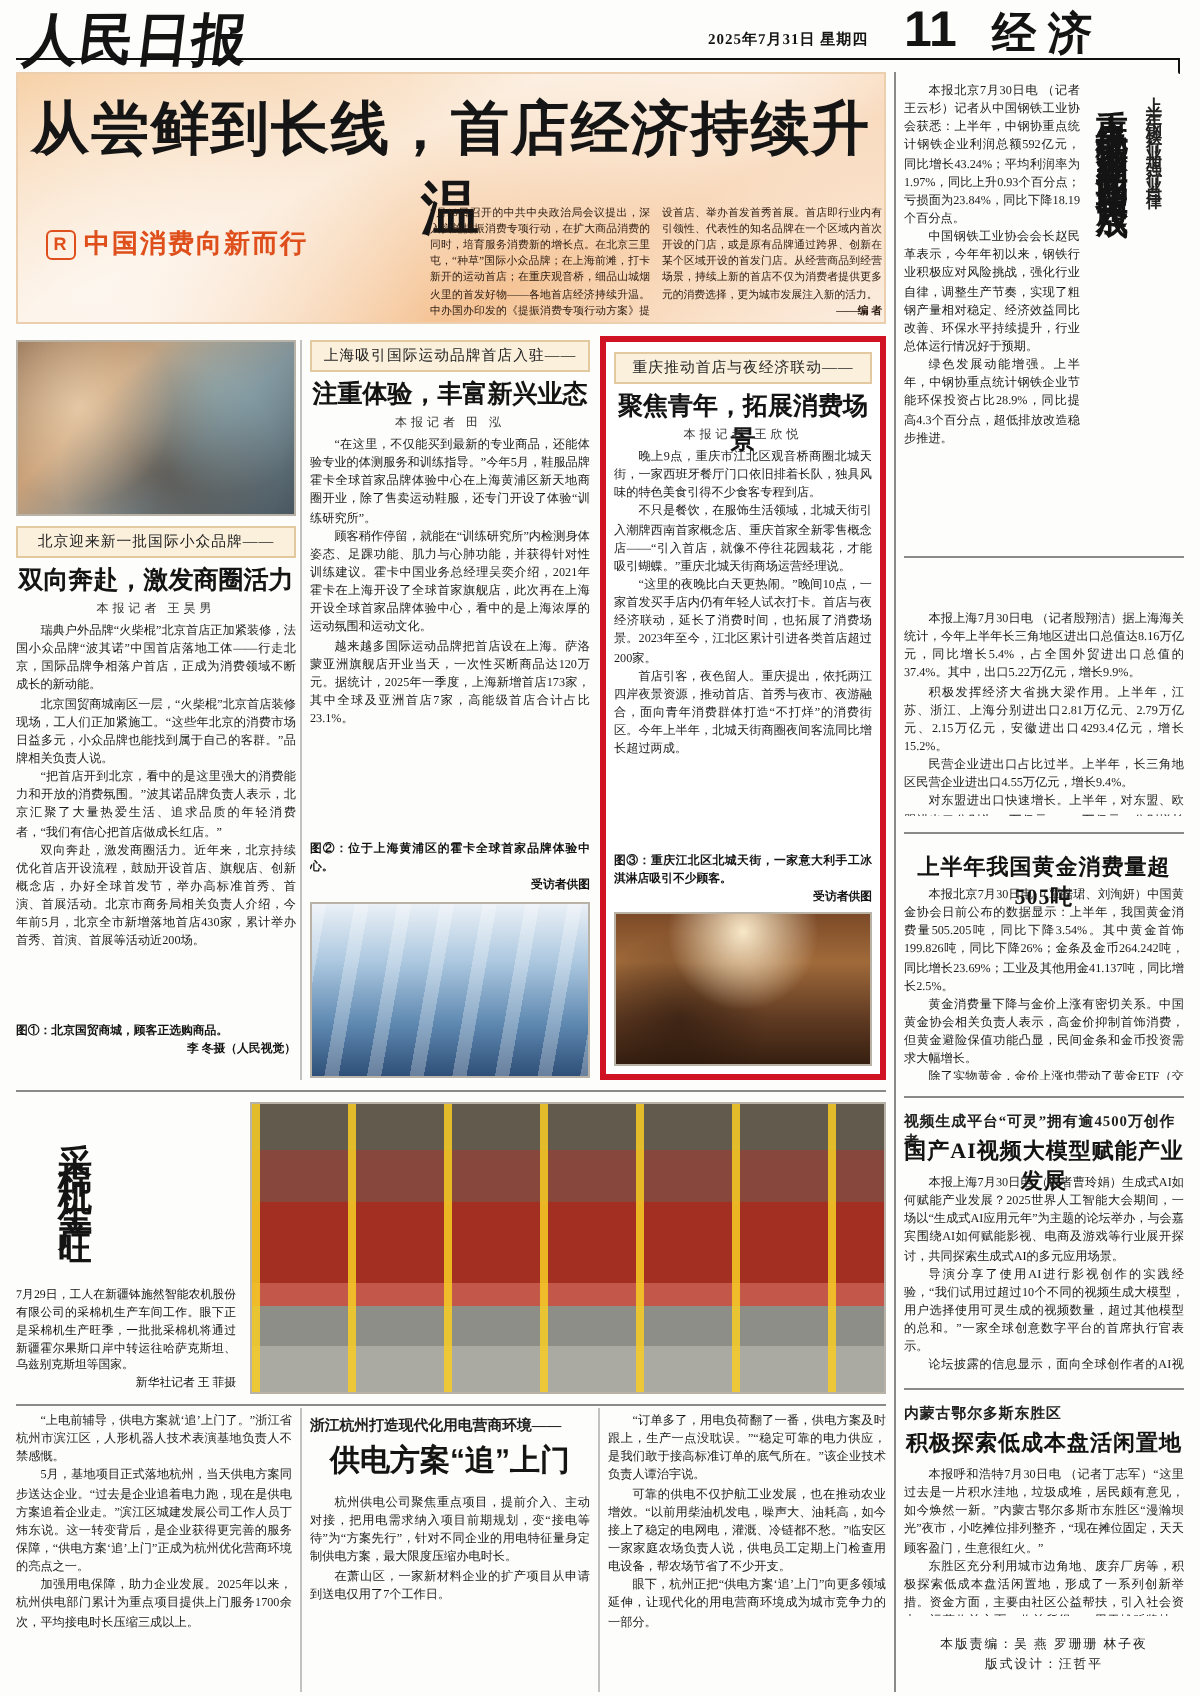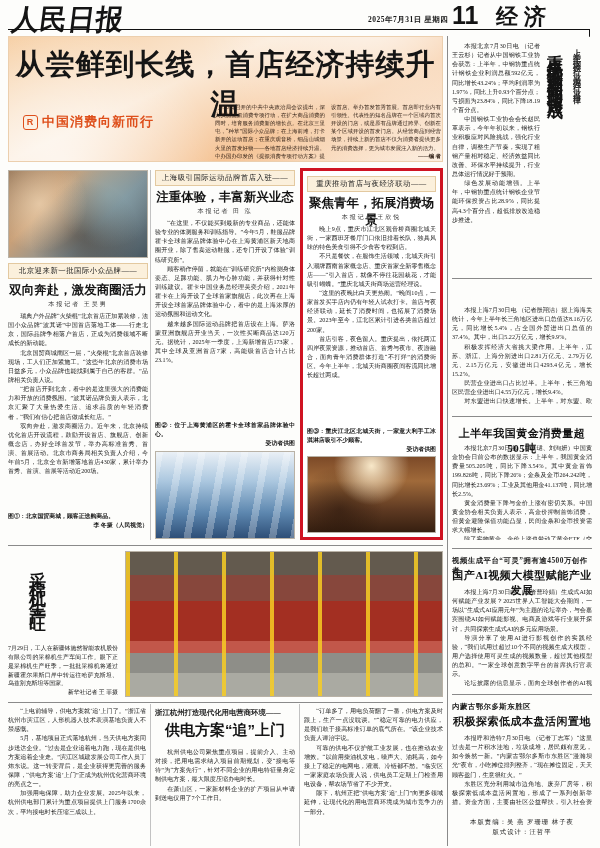--- a/index.html
+++ b/index.html
@@ -4,21 +4,21 @@
 <style>
   html,body{margin:0;padding:0;background:#e9e6e0;}
   .page{position:relative;width:600px;height:848px;background:#fdfdfb;margin:0 auto;
         font-family:"Liberation Serif",serif;color:#141414;overflow:hidden;
         box-shadow:0 0 6px rgba(0,0,0,.35);}
   .abs{position:absolute;box-sizing:border-box;}
 
   
   .masthead{left:12px;top:2px;font-size:27px;font-weight:900;
             font-family:"DejaVu Serif",serif;transform:skewX(-7deg) scaleY(1.05);letter-spacing:1px;}
-  .dateline{left:368px;top:15px;font-size:7.5px;font-weight:bold;letter-spacing:.5px;}
+  .dateline{left:354px;top:15px;font-size:7.5px;font-weight:bold;letter-spacing:.5px;}
   .pagenum{left:452px;top:1px;font-size:25px;font-weight:bold;font-family:"Liberation Sans",sans-serif;}
   .sectionname{left:496px;top:2px;font-size:22px;font-weight:900;letter-spacing:6px;}
   .header-rule{left:8px;top:29px;width:582px;border-top:1.6px solid #111;}
   .header-tick{left:588.5px;top:29px;height:8px;border-left:1.6px solid #111;border-bottom-left-radius:2px;}
 
   
   .banner{left:8px;top:36px;width:435px;height:126px;
     background:
       radial-gradient(circle at 12% 110%, rgba(255,255,255,.75), rgba(255,255,255,0) 38%),
       radial-gradient(circle at 85% -20%, rgba(255,255,255,.7), rgba(255,255,255,0) 45%),

